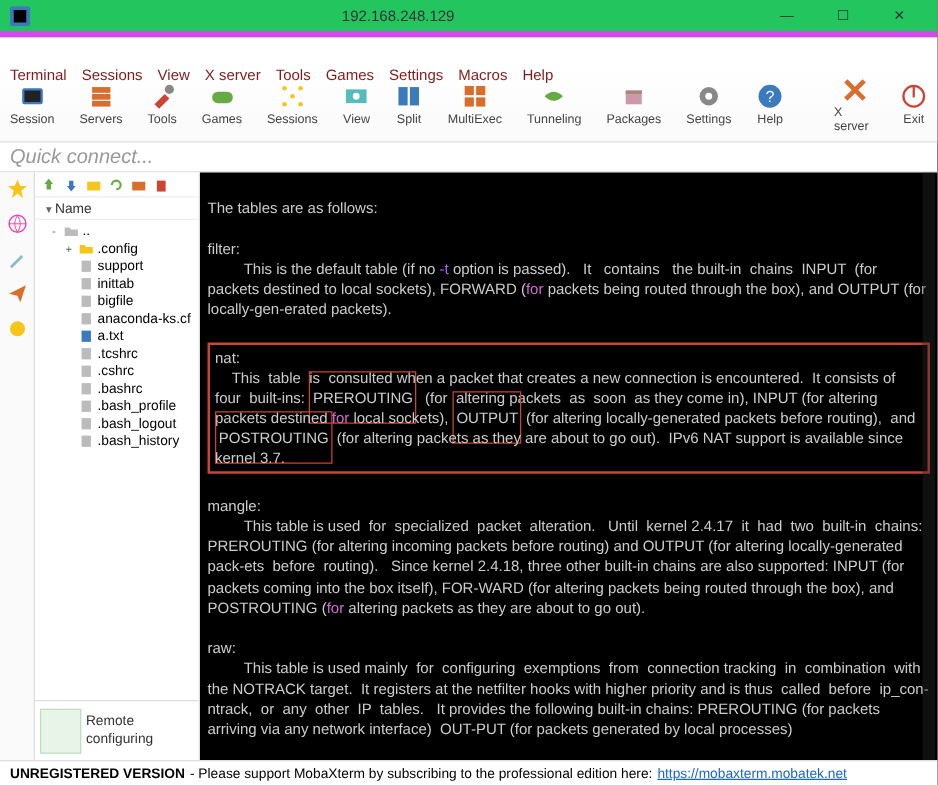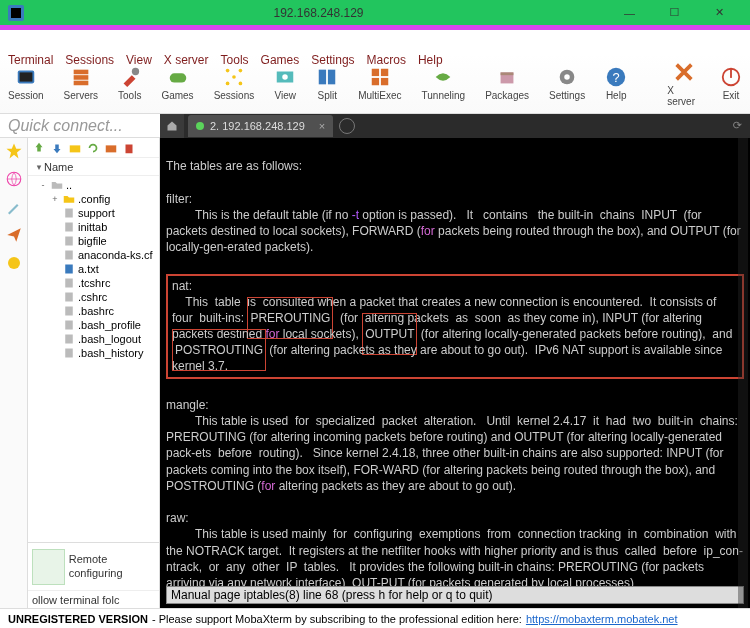--- a/index.html
+++ b/index.html
@@ -193,34 +193,20 @@
       <svg class="ic" viewBox="0 0 24 24">
         <circle cx="12" cy="12" r="9" fill="none" stroke="#c43" stroke-width="2"></circle>
         <rect x="11" y="3" width="2" height="10" fill="#c43"></rect>
       </svg>
       <span>Exit</span>
     </div>
 </div>
 
 <div class="quickconnect">
   <div class="qc">Quick connect...</div>
-  <div class="tabbar">
-    <div class="tabhome">
-      <svg width="12" height="12" viewBox="0 0 24 24">
-          <path d="M3 11 L12 3 L21 11 V21 H3 Z" fill="#aaa"></path>
-        </svg>
-    </div>
-    <div class="tab">
-      <span class="dot"></span>
-      <span>2. 192.168.248.129</span>
-      <span class="x">×</span>
-    </div>
-    <div class="tabcircle"></div>
-    <div class="tabrefresh">⟳</div>
-  </div>
 </div>
 
 <div class="mainrow">
 
   <div class="sidebar">
     <svg class="sic" viewBox="0 0 24 24">
         <path d="M12 2 L15 9 L22 9 L16 14 L18 22 L12 17 L6 22 L8 14 L2 9 L9 9 Z" fill="#f5c518"></path>
       </svg>
     <svg class="sic" viewBox="0 0 24 24">
         <circle cx="12" cy="12" r="9" fill="none" stroke="#e4a" stroke-width="1.5"></circle>
@@ -352,42 +338,38 @@
           <svg class="fic" viewBox="0 0 16 16">
             <rect x="3" y="2" width="10" height="12" fill="#bbb"></rect>
           </svg>
           <span>.bash_history</span>
         </div>
       </div>
     <div class="remonitor">
       <div class="chart"></div>
       <div class="rml">Remote configuring</div>
     </div>
-    <div class="followrow">
-      <span>ollow terminal folc</span>
-    </div>
   </div>
 
   <div class="termwrap">
 <span class="topline">The tables are as follows:</span>
 
 <span>filter:</span>
     <span>This is the default table (if no </span><span class="kw-opt">-t</span><span> option is passed).   It   contains   the built-in  chains  INPUT  (for packets destined to local sockets), FORWARD (</span><span class="kw-for">for</span><span> packets being routed through the box), and OUTPUT (for  locally-gen-erated packets).</span>
 
 <div class="natbox"><span>nat:</span>
     <span>This  table  is  consulted when a packet that creates a new connection is encountered.  It consists of four  built-ins: </span><span class="hl1">PREROUTING</span><span>  (for  altering packets  as  soon  as they come in), INPUT (for altering packets destined </span><span class="kw-for">for</span><span> local sockets), </span><span class="hl1">OUTPUT</span><span> (for altering locally-generated packets before routing),  and </span><span class="hl1">POSTROUTING</span><span> (for altering packets as they are about to go out).  IPv6 NAT support is available since kernel 3.7.</span></div>
 <span>mangle:</span>
     <span>This table is used  for  specialized  packet  alteration.   Until  kernel 2.4.17  it  had  two  built-in  chains: PREROUTING (for altering incoming packets before routing) and OUTPUT (for altering locally-generated  pack-ets  before  routing).   Since kernel 2.4.18, three other built-in chains are also supported: INPUT (for packets coming into the box itself), FOR-WARD (for altering packets being routed through the box), and POSTROUTING (</span><span class="kw-for">for</span><span> altering packets as they are about to go out).</span>
 
 <span>raw:</span>
     <span>This table is used mainly  for  configuring  exemptions  from  connection tracking  in  combination  with  the NOTRACK target.  It registers at the netfilter hooks with higher priority and is thus  called  before  ip_con-ntrack,  or  any  other  IP  tables.   It provides the following built-in chains: PREROUTING (for packets arriving via any network interface)  OUT-PUT (for packets generated by local processes)</span>
 
 
     
-<div class="manbar">Manual page iptables(8) line 68 (press h for help or q to quit)</div>
 <div class="scrollhint"></div>
   </div>
 </div>
 
 <div class="statusbar">
   <span class="badge">UNREGISTERED VERSION</span>
   <span> -  Please support MobaXterm by subscribing to the professional edition here: </span>
   <a href="#">https://mobaxterm.mobatek.net</a>
 </div>
 

